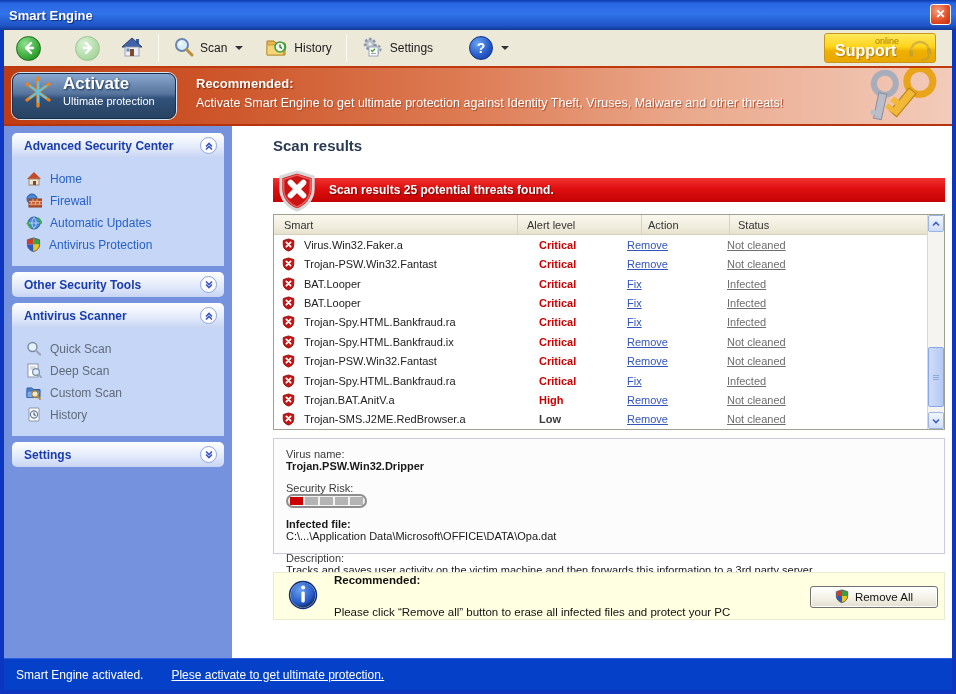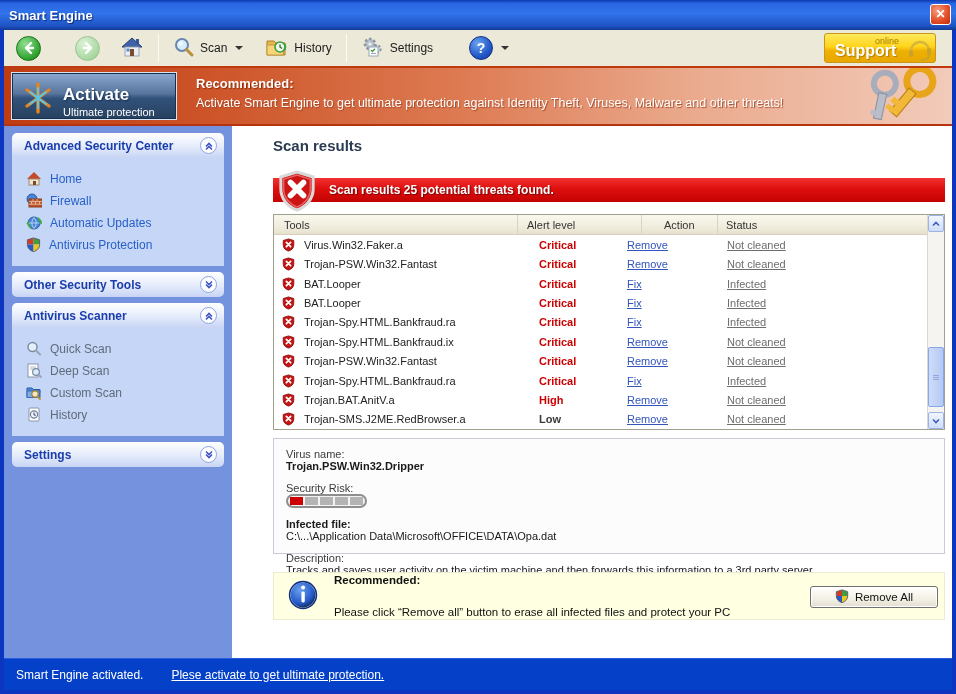--- a/index.html
+++ b/index.html
@@ -31,23 +31,23 @@
   .support-btn { position:absolute; right:16px; top:3px; width:112px; height:30px; border:1px solid #c8961c; border-radius:3px;
     background:linear-gradient(180deg,#ffe95e 0%,#ffd41a 45%,#efb004 60%,#e8a800 100%); cursor:pointer; overflow:hidden; }
   .support-online { position:absolute; top:2px; left:50px; font-size:9px; color:#a67d00; }
   .support-big { position:absolute; bottom:2px; left:10px; font-size:16px; font-weight:bold; color:#fff; text-shadow:1px 1px 1px #b07c00; }
   .support-swirl { position:absolute; right:2px; top:4px; }
 
   
   .banner { height:60px; flex:0 0 60px; position:relative;
     background:linear-gradient(90deg,#bf3c12 0%,#cd5529 22%,#dd7a52 48%,#eaa98c 72%,#f2cbba 100%);
     border-top:2px solid #c03a10; border-bottom:2px solid #b5330e; }
-  .activate-btn { position:absolute; left:8px; top:5px; width:164px; height:46px; border:1px solid #16304f; border-radius:0;
+  .activate-btn { position:absolute; left:8px; top:5px; width:164px; height:46px; border:1px solid #16304f; border-radius:8px;
     background:linear-gradient(180deg,#8aa8cf 0%,#56749c 45%,#32527c 55%,#27425f 100%);
-    box-shadow:0 0 0 1px #d8e4f2; display:flex; align-items:flex-end; cursor:pointer; }
+    box-shadow:0 0 0 1px #d8e4f2; display:flex; align-items:flex-start; cursor:pointer; }
   .activate-txt { margin-left:8px; color:#fff; }
   .activate-title { font-size:17px; font-weight:bold; text-shadow:1px 1px 2px #16304f; }
   .activate-sub { font-size:11px; margin-top:1px; }
   .banner-text { position:absolute; left:192px; top:8px; color:#fff; }
   .banner-rec { font-weight:bold; font-size:13px; text-shadow:1px 1px 1px #8a2a08; }
   .banner-msg { font-size:12.5px; margin-top:5px; text-shadow:1px 1px 1px #a2492a; white-space:nowrap; }
   .keys { position:absolute; right:2px; top:0; }
 
   
   .bodyrow { flex:1; display:flex; min-height:0;gap:24px; }
@@ -74,21 +74,21 @@
     display:flex; align-items:center; }
   .alert-banner .txt { color:#fff; font-weight:bold; font-size:12px; margin-left:56px; text-shadow:1px 1px 1px #7a0000; }
   .alert-shield { position:absolute; left:5px; top:-8px; }
 
   
   .list-box { margin-top:12px; height:216px; border:1px solid #a0a090; position:relative; background:#fff; }
   .thead { height:20px; background:linear-gradient(180deg,#faf8ee 0%,#efebdb 70%,#e6e1cd 100%);
     border-bottom:1px solid #d5d1bd; display:grid; grid-template-columns:243px 124px 76px 1fr; align-items:center; color:#333; font-size:11px; }
   .thead .th { padding-left:10px; height:100%; display:flex; align-items:center; cursor:pointer; }
   .thead .th + .th { border-left:1px solid #d8d4c0; }
-  .thead .th:nth-child(2){ padding-left:9px; } .thead .th:nth-child(3){ padding-left:22px; } .thead .th:nth-child(4){ padding-left:8px; }
+  .thead .th:nth-child(2){ padding-left:9px; } .thead .th:nth-child(3){ padding-left:6px; } .thead .th:nth-child(4){ padding-left:8px;margin-left:12px; }
   .tbody { position:absolute; top:20px; left:0; right:17px; bottom:0; display:flex; flex-direction:column; overflow:hidden; }
   .trow { flex:1; display:grid; grid-template-columns:22px 223px 100px 100px 1fr; align-items:center; padding-left:8px; font-size:11px; cursor:default; }
   .trow .nm { color:#222; }
   .trow .lv { font-weight:bold;margin-left:12px; }
   .trow .act { color:#3355bb; text-decoration:underline; cursor:pointer; }
   .trow .st { color:#6e6e6e; text-decoration:underline; }
 
   
   .vscroll { position:absolute; top:0; right:0; bottom:0; width:17px; background:#f5f4f0; border-left:1px solid #dcd9cc; }
   .sbtn { position:absolute; left:0; width:16px; height:17px; border:1px solid #9bb4e4; border-radius:2px;
@@ -410,21 +410,21 @@
               <path d="M10 1 L18.5 3.6 V10 C18.5 15.4 14.6 19.4 10 21 C5.4 19.4 1.5 15.4 1.5 10 V3.6 Z" fill="#cc1414" stroke="#d8d8d8" stroke-width="1.6"></path>
               <path d="M10 2.6 L17 4.8 V10 C17 14.6 13.8 18 10 19.4 C6.2 18 3 14.6 3 10 V4.8 Z" fill="none" stroke="#e86060" stroke-width="0.8"></path>
               <path d="M6.6 6.6 L13.4 13.4 M13.4 6.6 L6.6 13.4" stroke="#fff" stroke-width="3" stroke-linecap="round"></path>
             </svg>
           </span>
           <span class="txt">Scan results 25 potential threats found.</span>
         </div>
 
         <div class="list-box">
           <div class="thead">
-            <span class="th">Tools</span>
+            <span class="th">Smart</span>
             <span class="th">Alert level</span>
             <span class="th">Action</span>
             <span class="th">Status</span>
           </div>
           <div class="tbody">
   <div class="trow">
     <span style="display:flex;align-items:center;">
       <svg width="13" height="14" viewBox="0 0 16 17">
         <path d="M8 1 L14.5 3 V8.5 C14.5 12.6 11.5 15 8 16 C4.5 15 1.5 12.6 1.5 8.5 V3 Z" fill="#c41414" stroke="#8a0d0d"></path>
         <path d="M5.4 5.4 L10.6 10.6 M10.6 5.4 L5.4 10.6" stroke="#fff" stroke-width="2.2" stroke-linecap="round"></path>

